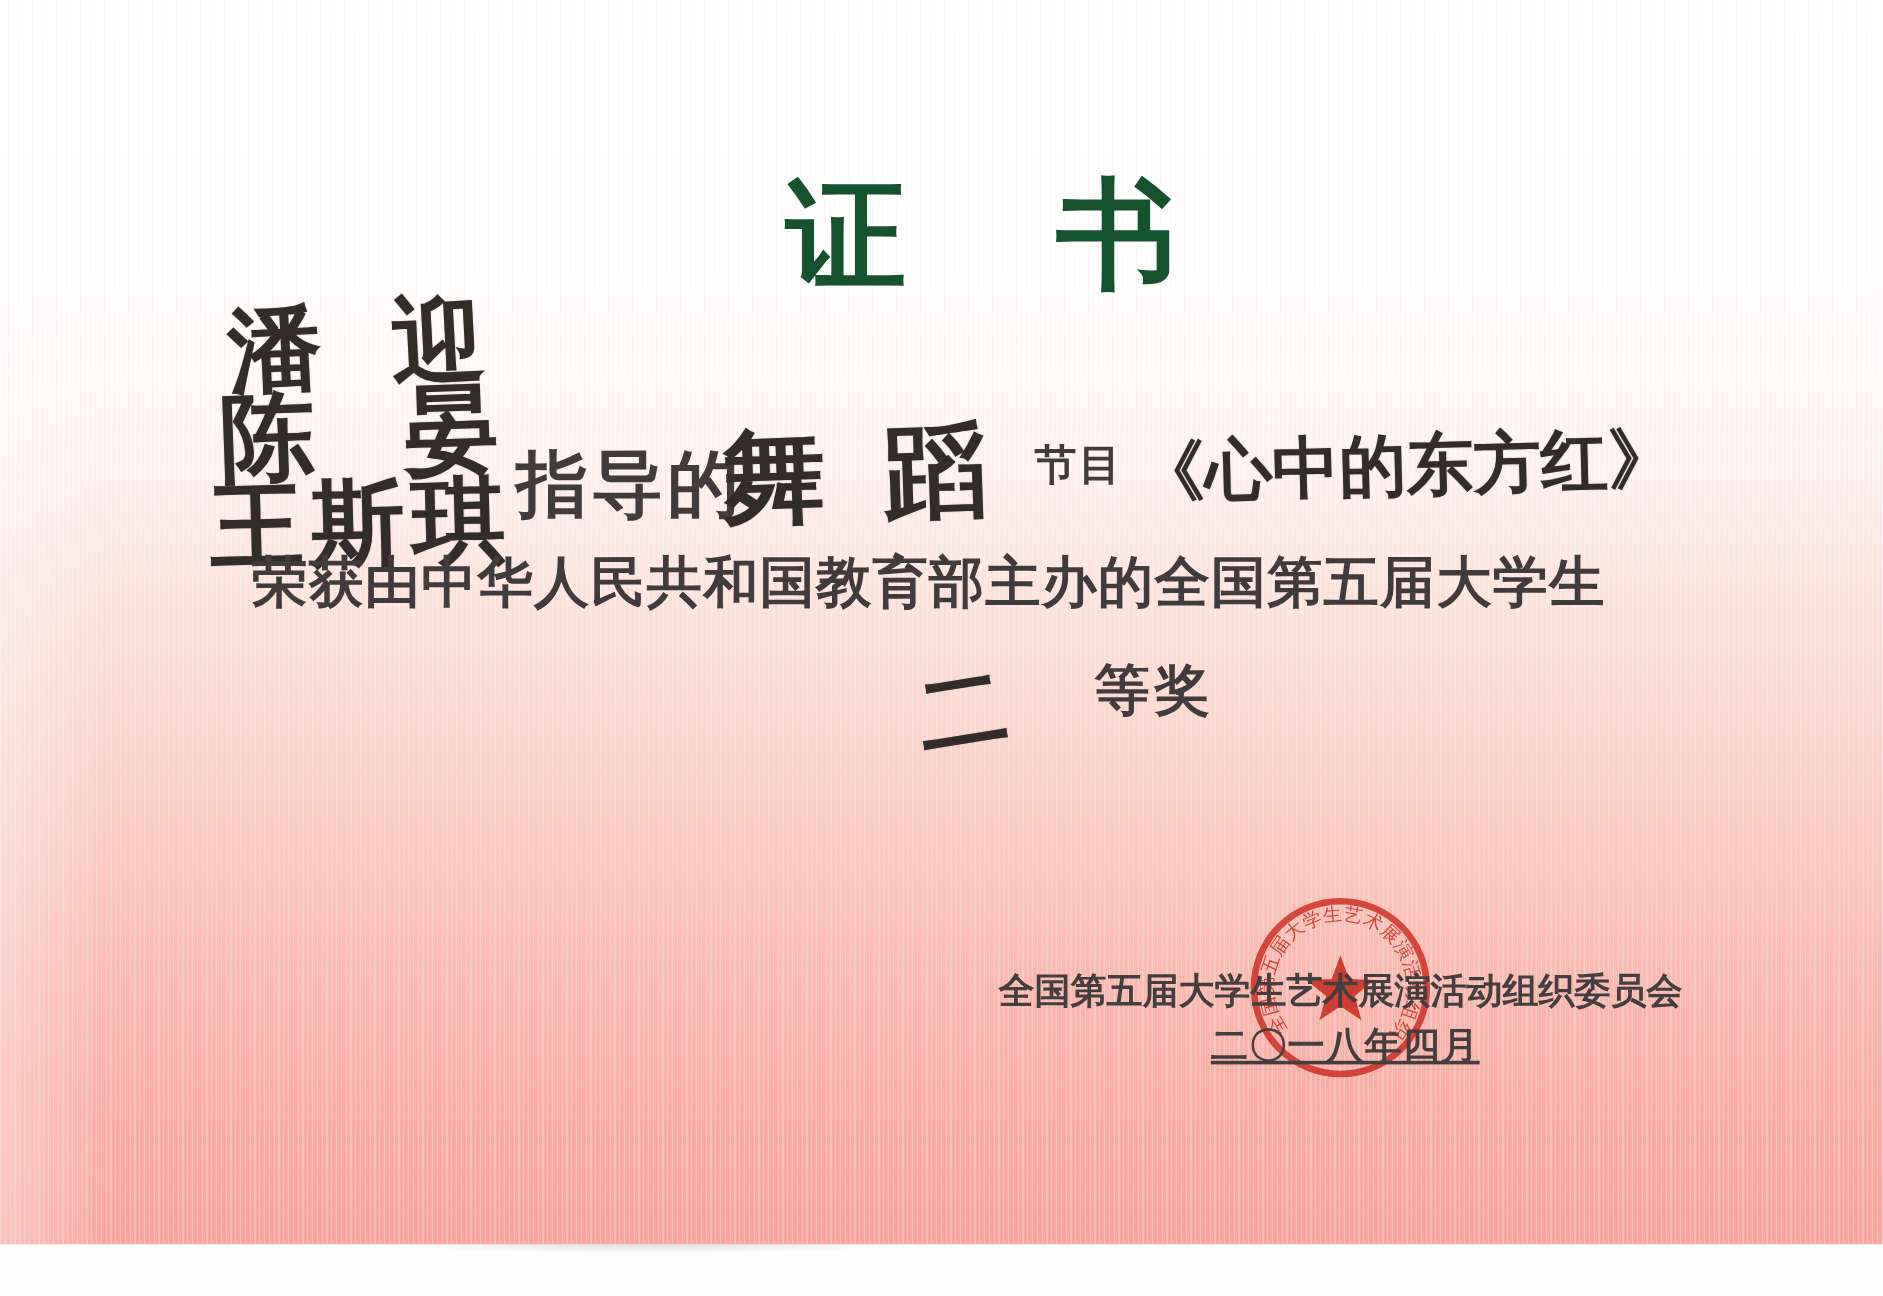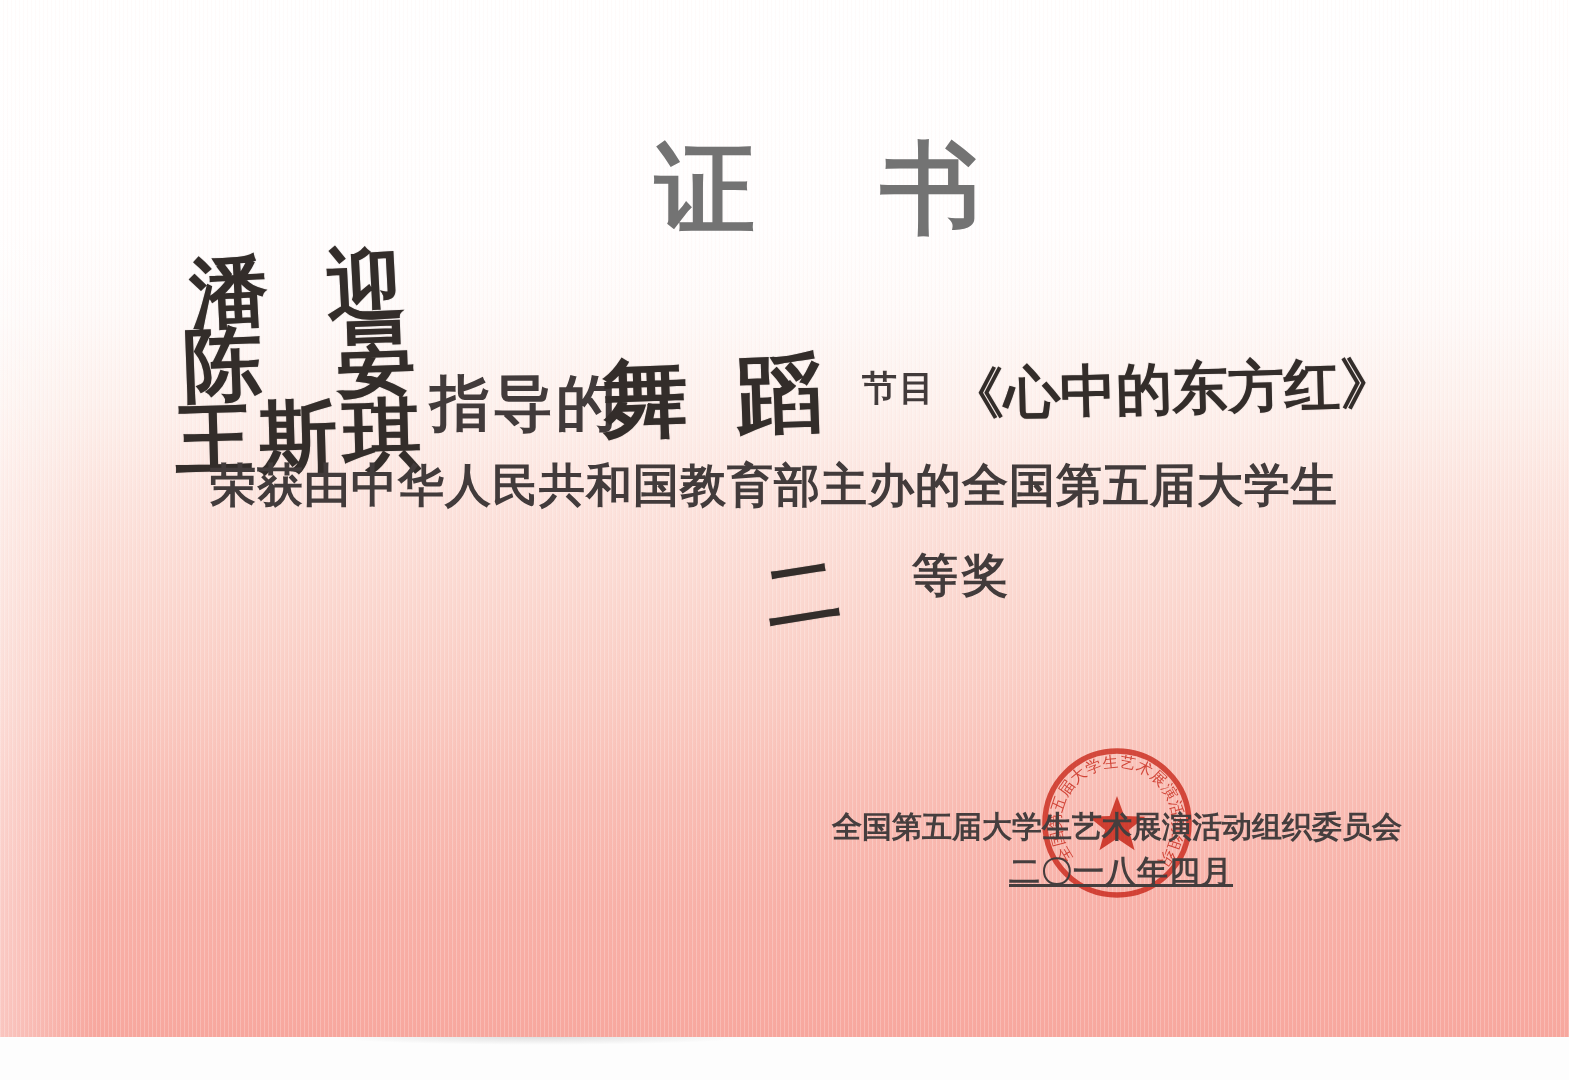--- a/index.html
+++ b/index.html
@@ -31,22 +31,22 @@
   .scan-strip{
     position:absolute;left:0;top:1037px;width:1569px;height:43px;background:#fdfdfd;
   }
   .scan-strip::after{
     content:"";position:absolute;left:330px;top:0px;width:420px;height:8px;
     background:radial-gradient(ellipse at 50% 0%, rgba(90,90,90,.18), rgba(0,0,0,0) 70%);
   }
   
   .abs{position:absolute;white-space:nowrap;z-index:2;}
   .title{
-    font-family:Liberation Mono, monospace;font-weight:700;
-    font-size:100px;color:#737373;letter-spacing:125px;line-height:1;
+    font-family:Liberation Serif, serif;font-weight:700;
+    font-size:100px;color:#14532d;letter-spacing:125px;line-height:1;
   }
   .print{
     color:#423b3b;font-weight:700;font-size:46px;line-height:1;
     letter-spacing:1px;
   }
   .print-sm{
     color:#453e3e;font-weight:700;font-size:30px;line-height:1;letter-spacing:0px;
   }
   .hand{
     font-family:"DejaVu Serif","Liberation Serif",serif;

